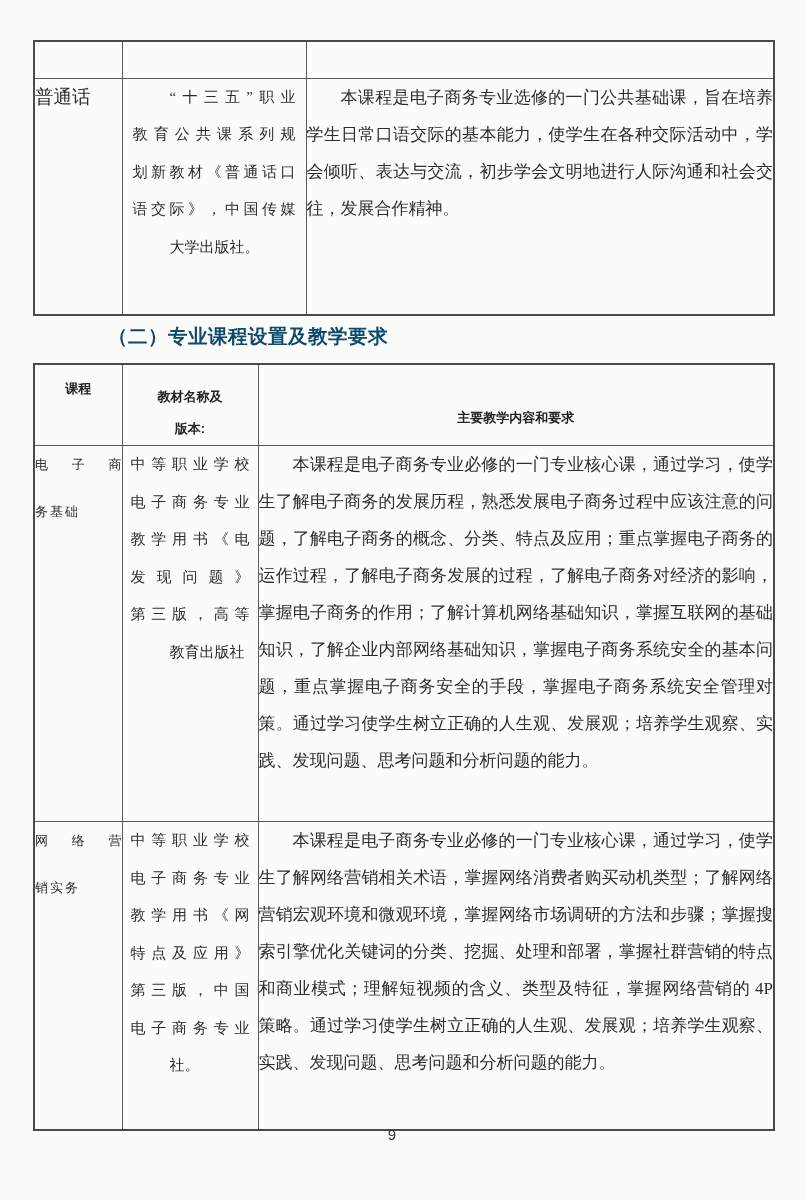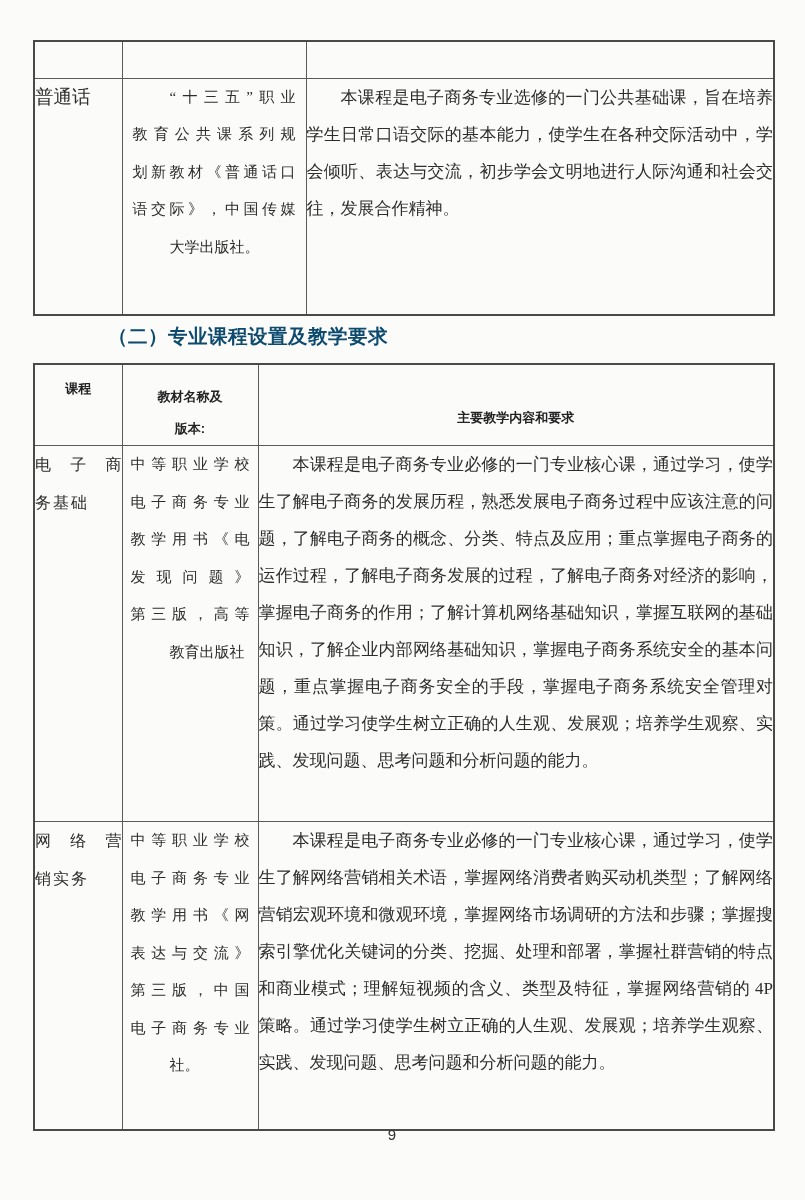--- a/index.html
+++ b/index.html
@@ -21,23 +21,23 @@
   }
   .t1 { top:40px; }
   .t2 { top:363px; }
   .t1 .r-empty  { height:37px; }
   .t1 .r-main   { height:237px; }
   .t2 .r-header { height:74px; }
   .t2 .r-row1   { height:376px; }
   .t2 .r-row2   { height:308px; }
 
   
-  .course2 { font-size:16px; padding:64px 8px 0 8px; }
+  .course2 { font-size:13px; padding:64px 8px 0 8px; }
   .course2 .cl { line-height:37.5px; text-align:justify; text-align-last:justify; }
-  .course2 .cl.end { text-align:justify; text-align-last:left; letter-spacing:2px; }
+  .course2 .cl.end { text-align:justify; text-align-last:left; letter-spacing:2px;margin-top:9px; }
   .course1 { font-size:18.5px; padding:30px 0 0 6px; }
   .course1 .cl { line-height:37.5px; }
 
   
   .book { font-size:15px; padding-top:5px; }
   .book .ln { line-height:37.5px; padding:0 8px; text-align:justify; text-align-last:justify; }
   .t1 .book .ln { padding:0 10px; }
   .book .ln.ind { text-indent:37px; }
   .book .ln.end { text-align-last:left;padding-left:47px; }
 
@@ -142,21 +142,21 @@
     </tr>
     <tr class="r-row2">
       <td class="course2">
         <div class="cl">网络营</div>
         <div class="cl end">销实务</div>
       </td>
       <td class="book">
         <div class="ln">中等职业学校</div>
         <div class="ln">电子商务专业</div>
         <div class="ln">教学用书《网</div>
-        <div class="ln">表达与交流》</div>
+        <div class="ln">特点及应用》</div>
         <div class="ln">第三版，中国</div>
         <div class="ln">电子商务专业</div>
         <div class="ln end">社。</div>
       </td>
       <td class="content">
         <p>本课程是电子商务专业必修的一门专业核心课，通过学习，使学生了解网络营销相关术语，掌握网络消费者购买动机类型；了解网络营销宏观环境和微观环境，掌握网络市场调研的方法和步骤；掌握搜索引擎优化关键词的分类、挖掘、处理和部署，掌握社群营销的特点和商业模式；理解短视频的含义、类型及特征，掌握网络营销的 4P 策略。通过学习使学生树立正确的人生观、发展观；培养学生观察、实践、发现问题、思考问题和分析问题的能力。</p>
       </td>
     </tr>
   </tbody>
     </table>

